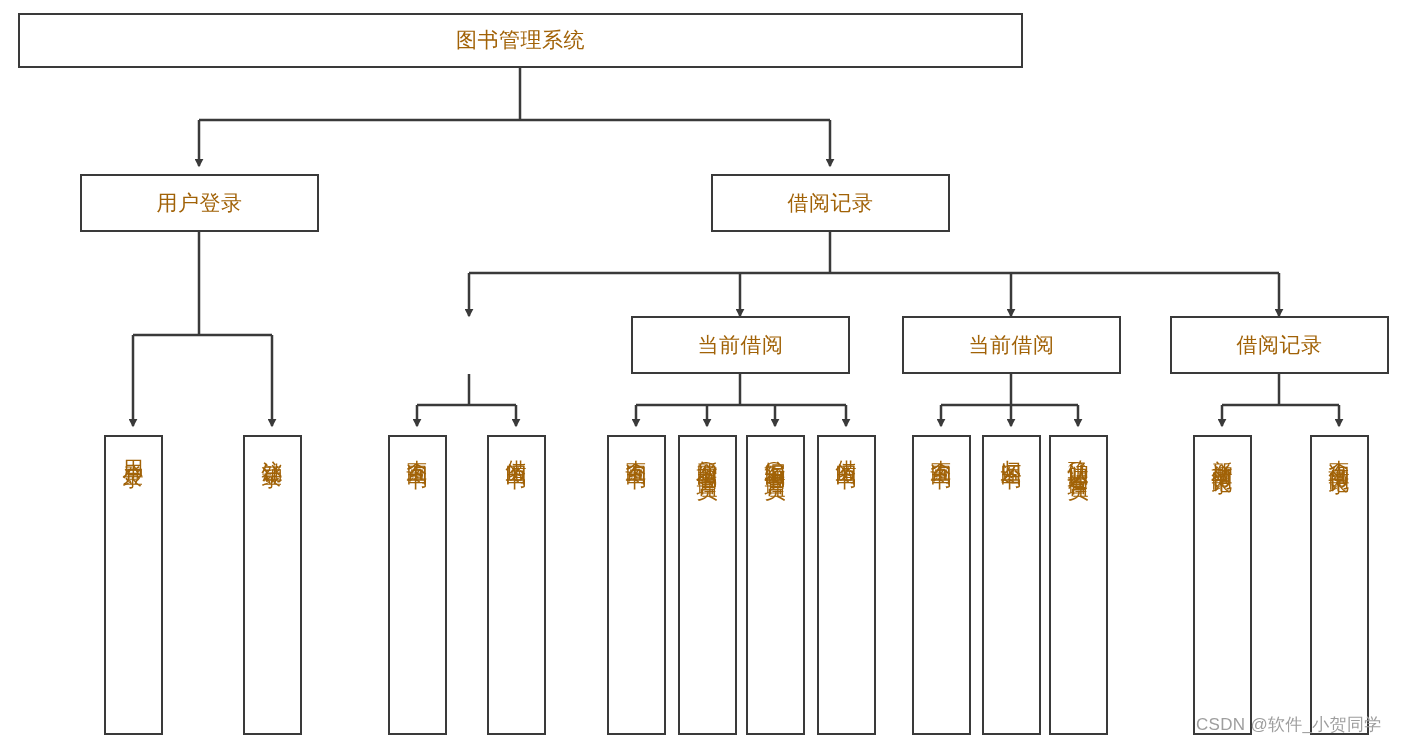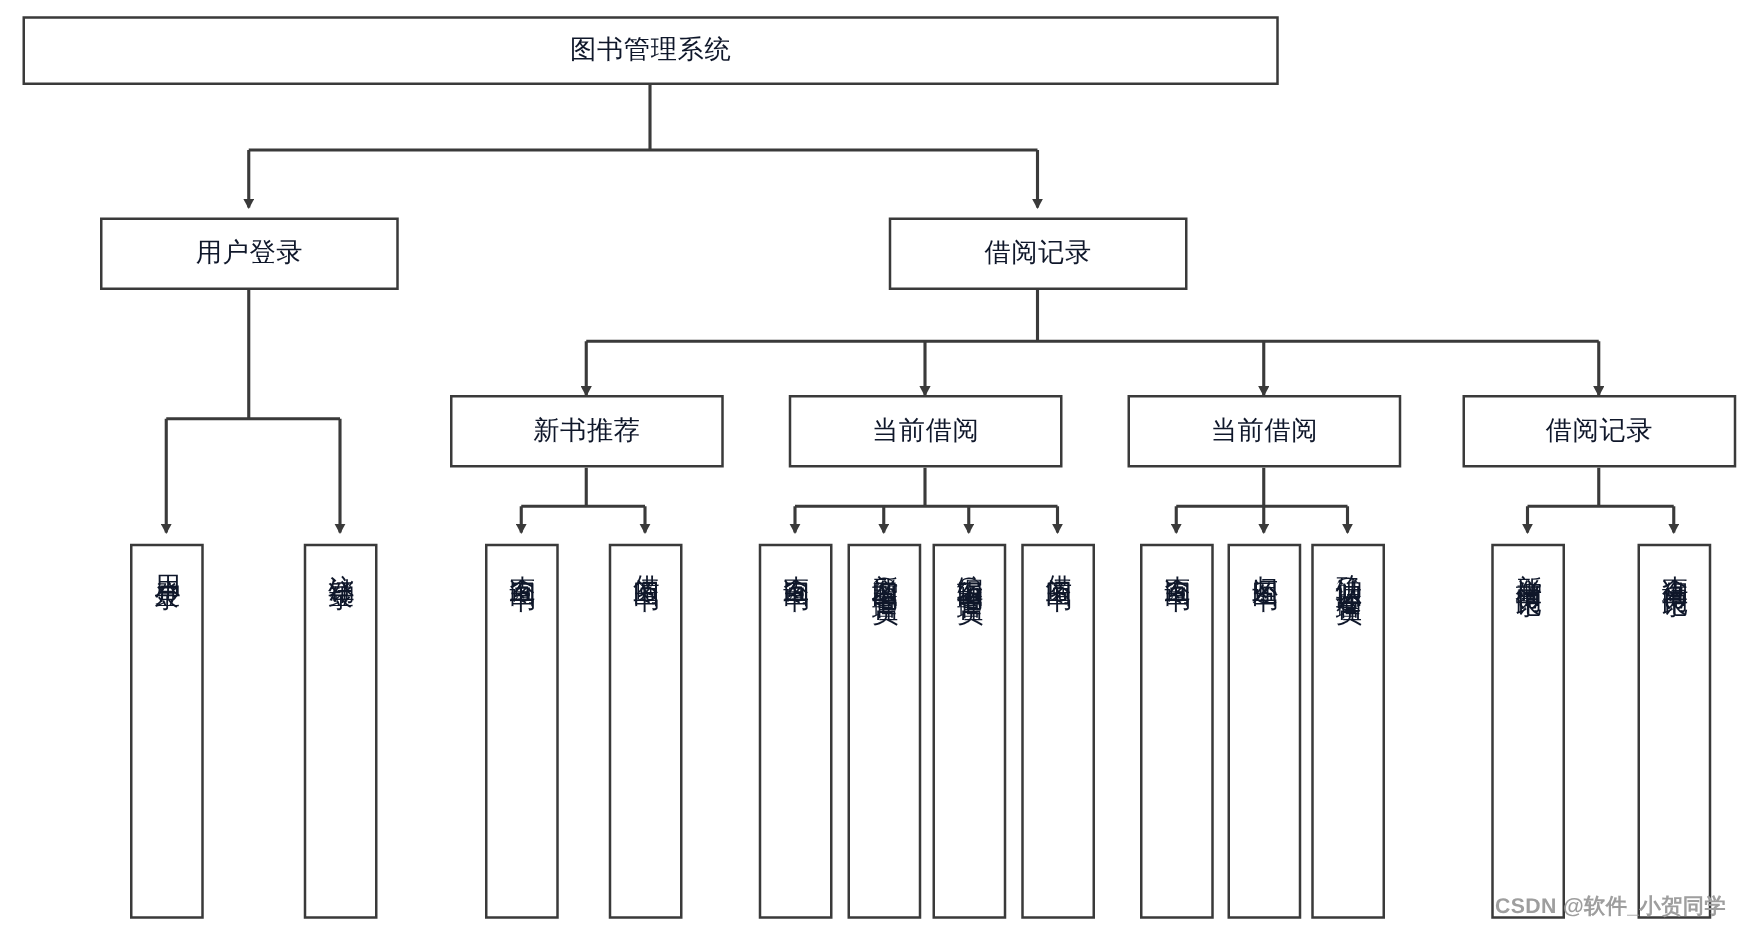--- a/index.html
+++ b/index.html
@@ -27,21 +27,21 @@
     pointer-events: none;
   }
   .node {
     position: absolute;
     box-sizing: border-box;
     border: 2.5px solid #3a3a3a;
     background: #ffffff;
     display: flex;
     align-items: center;
     justify-content: center;
-    color: #0f172a;
+    color: #a16207;
   }
   .node-label {
     display: block;
     text-align: center;
     line-height: 1.06;
     white-space: pre;
   }
   .node.horizontal .node-label {
     font-size: 21px;
     letter-spacing: 0.5px;
@@ -63,21 +63,20 @@
     white-space: nowrap;
   }
   #watermark {
     position: absolute;
     left: 1196px;
     top: 713px;
     font-size: 17px;
     color: #9e9e9e;
     white-space: nowrap;
     letter-spacing: 0.3px;
-    font-weight: bold;
   }
 </style>
 </head>
 <body>
 
 <div id="diagram-root">
 
   <svg id="edge-layer" viewBox="0 0 1405 747" xmlns="http://www.w3.org/2000/svg">
     <defs>
       <marker id="arrowhead" markerWidth="9" markerHeight="9" refX="7.2" refY="4.5" orient="auto" markerUnits="userSpaceOnUse">
@@ -133,23 +132,20 @@
   </div>
 
   <div class="node horizontal" style="left:80px; top:174px; width:239px; height:58px;">
     <span class="node-label">用户登录</span>
   </div>
 
   <div class="node horizontal" style="left:711px; top:174px; width:239px; height:58px;">
     <span class="node-label">借阅记录</span>
   </div>
 
-  <div class="node horizontal" style="left:360px; top:316px; width:219px; height:58px;">
-    <span class="node-label">新书推荐</span>
-  </div>
 
   <div class="node horizontal" style="left:631px; top:316px; width:219px; height:58px;">
     <span class="node-label">当前借阅</span>
   </div>
 
   <div class="node horizontal" style="left:902px; top:316px; width:219px; height:58px;">
     <span class="node-label">当前借阅</span>
   </div>
 
   <div class="node horizontal" style="left:1170px; top:316px; width:219px; height:58px;">

